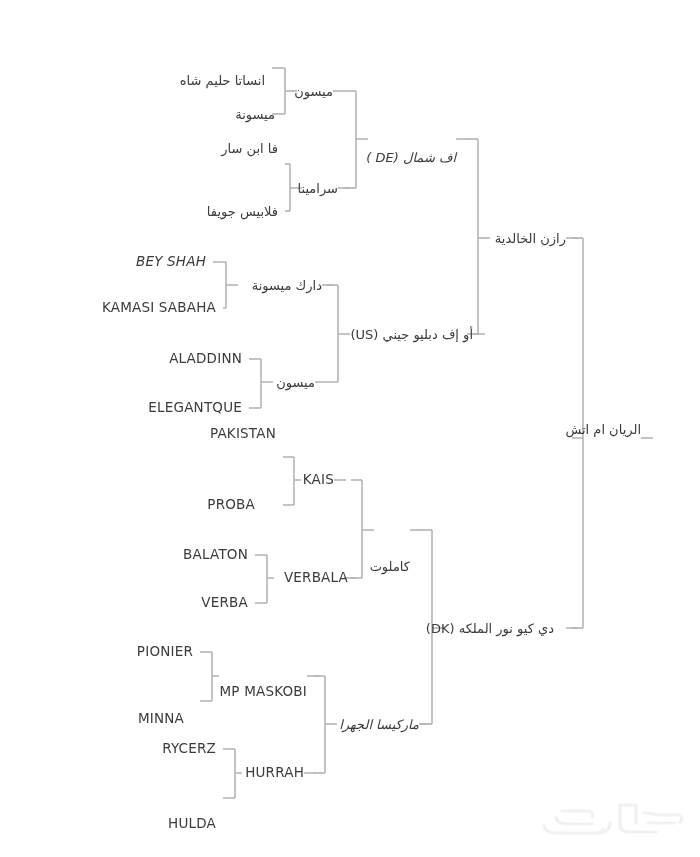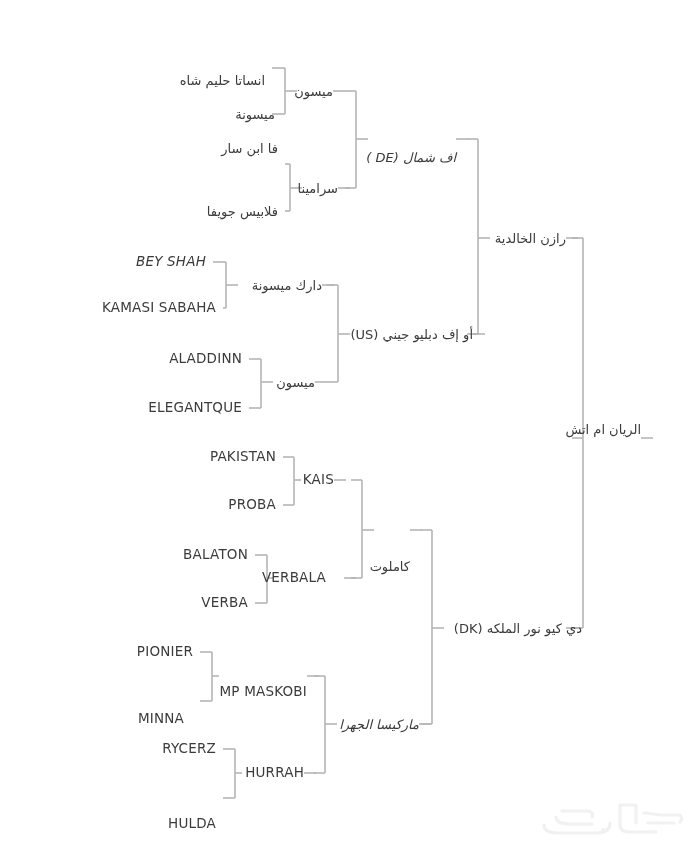--- a/index.html
+++ b/index.html
@@ -142,46 +142,46 @@
     <path d="M 235 749 L 223 749"></path>
     <path d="M 235 798 L 223 798"></path>
   </g>
 </svg>
 
 <div>
 
   <div class="node ar" style="right:59px;top:429px;">الريان ام اتش</div>
 
   <div class="node ar" style="right:134px;top:238px;">رازن الخالدية</div>
-  <div class="node ar" style="right:118px;top:628px;">دي كيو نور الملكه (DK)</div>
+  <div class="node ar" style="right:146px;top:628px;">دي كيو نور الملكه (DK)</div>
 
   <div class="node ar" style="right:244px;top:157px;font-style:italic;">اف شمال (DE )</div>
   <div class="node ar" style="right:227px;top:334px;">أو إف دبليو جيني (US)</div>
   <div class="node ar" style="right:290px;top:530px;margin-top:36px;">كاملوت</div>
   <div class="node ar" style="right:281px;top:724px;font-style:italic;">ماركيسا الجهرا</div>
 
   <div class="node ar" style="right:367px;top:91px;">ميسون</div>
   <div class="node ar" style="right:362px;top:188px;">سرامينا</div>
   <div class="node ar" style="right:378px;top:285px;">دارك ميسونة</div>
   <div class="node ar" style="right:385px;top:382px;">ميسون</div>
   <div class="node lat" style="right:366px;top:480px;">KAIS</div>
-  <div class="node lat" style="right:374px;top:578px;">VERBALA</div>
+  <div class="node lat" style="right:352px;top:578px;">VERBALA</div>
   <div class="node lat" style="right:393px;top:676px;margin-top:16px;">MP MASKOBI</div>
   <div class="node lat" style="right:396px;top:773px;">HURRAH</div>
 
   <div class="node ar" style="right:435px;top:80px;margin-left:28px;">انساتا حليم شاه</div>
   <div class="node ar" style="right:425px;top:114px;">ميسونة</div>
   <div class="node ar" style="right:422px;top:148px;">فا ابن سار</div>
   <div class="node ar" style="right:422px;top:211px;">فلابيس جويفا</div>
   <div class="node lat" style="right:494px;top:262px;font-style:italic;">BEY SHAH</div>
   <div class="node lat" style="right:484px;top:308px;">KAMASI SABAHA</div>
   <div class="node lat" style="right:458px;top:359px;">ALADDINN</div>
   <div class="node lat" style="right:458px;top:408px;">ELEGANTQUE</div>
-  <div class="node lat" style="right:424px;top:457px;">PAKISTAN</div>
-  <div class="node lat" style="right:424px;top:505px;">PROBA</div>
+  <div class="node lat" style="right:424px;top:434px;">PAKISTAN</div>
+  <div class="node lat" style="right:445px;top:505px;">PROBA</div>
   <div class="node lat" style="right:452px;top:555px;">BALATON</div>
   <div class="node lat" style="right:452px;top:603px;">VERBA</div>
   <div class="node lat" style="right:507px;top:652px;">PIONIER</div>
   <div class="node lat" style="right:516px;top:719px;">MINNA</div>
   <div class="node lat" style="right:484px;top:749px;">RYCERZ</div>
   <div class="node lat" style="right:484px;top:824px;">HULDA</div>
 
 </div>
 
 <svg class="watermark" viewBox="0 0 150 48">

